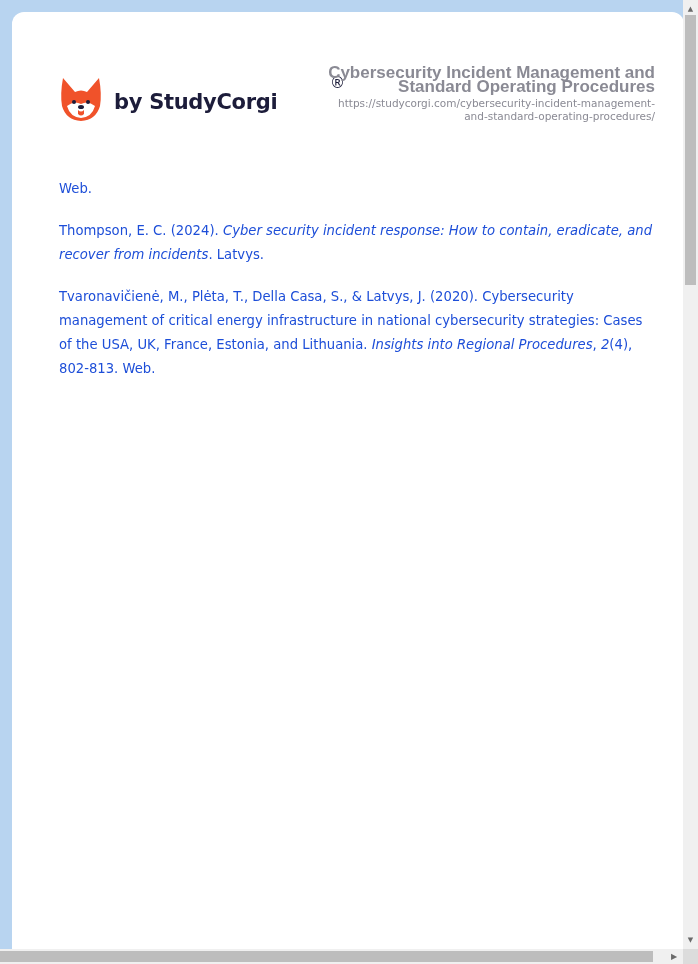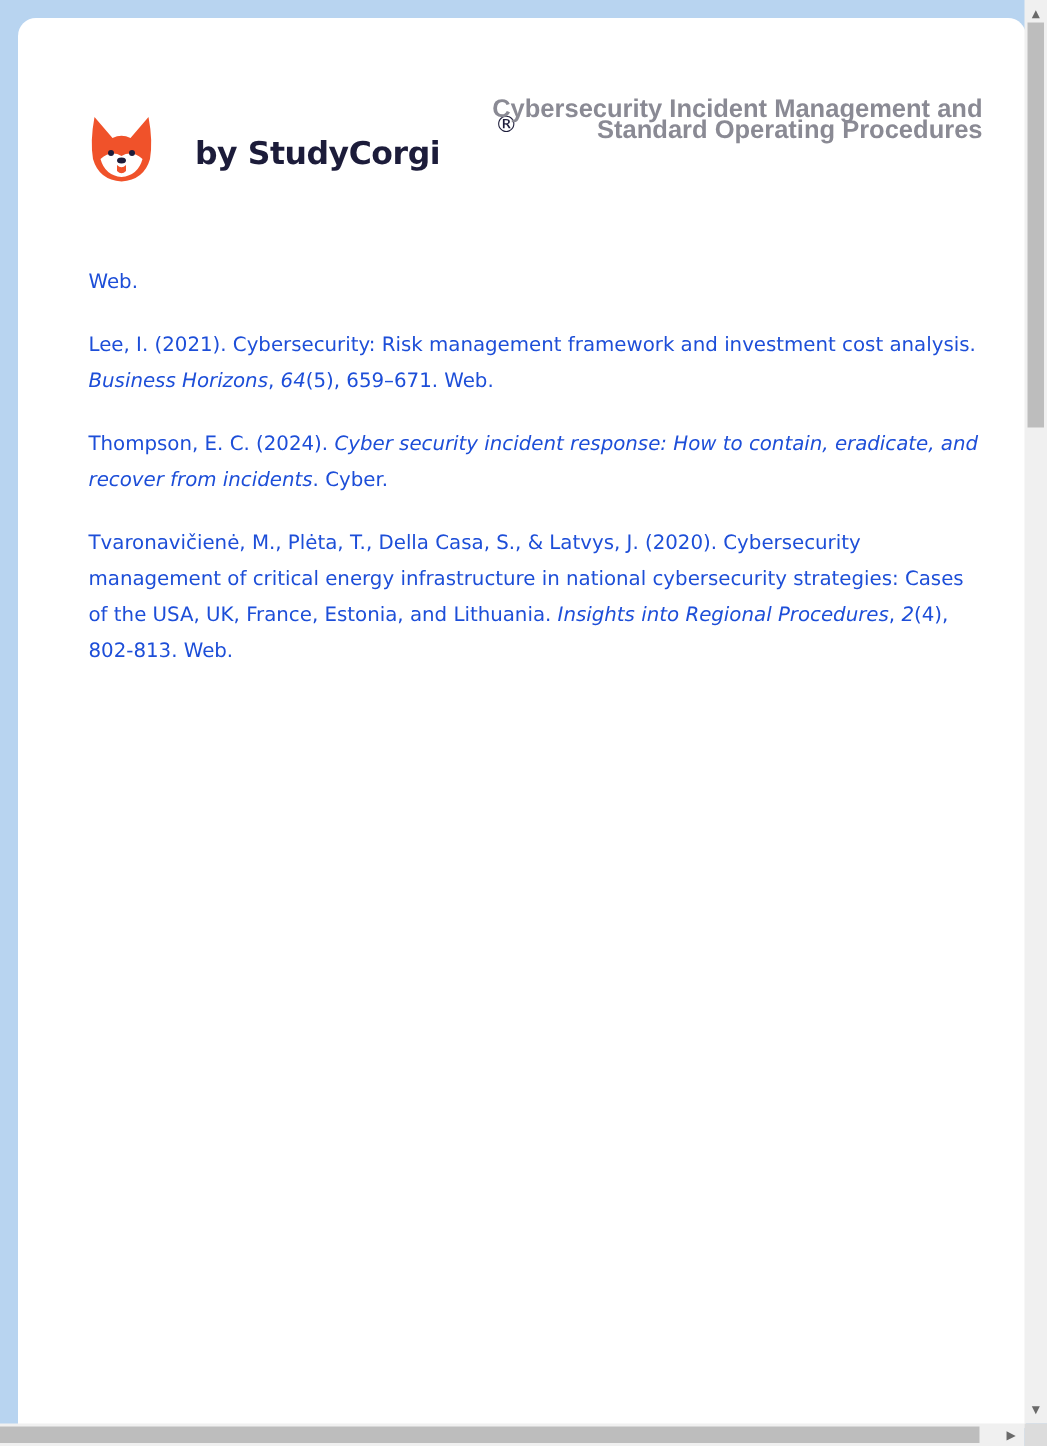--- a/index.html
+++ b/index.html
@@ -12,21 +12,21 @@
       position: absolute; left: 12px; top: 12px;
       width: 672px; height: 940px;
       background: #ffffff; border-radius: 12px 12px 0 0;
     }
     .logo {
       position: absolute; left: 48px; top: 64px;
       display: flex; align-items: center;
     }
     .logo svg { width: 42px; height: 46px; display: block; }
     .brand {
-      margin-left: 28px; margin-top: 6px;
+      margin-left: 12px; margin-top: 6px;
       font-family: "DejaVu Sans", sans-serif; font-weight: bold;
       font-size: 21px; color: #1c1c3a; letter-spacing: -0.3px;
     }
     .reg {
       position: absolute; left: 270px; top: -2px;
       font-size: 15px; color: #1c1c3a; font-weight: normal;
     }
     .doc-meta {
       position: absolute; right: 29px; top: 54px; width: 360px;
       text-align: right;
@@ -95,31 +95,32 @@
         <ellipse cx="21" cy="31" rx="3" ry="2" fill="#1c1c3a"></ellipse>
         <path d="M18 34 Q21 37 24 34 L24 38 Q21 41 18 38 Z" fill="#f0522a"></path>
       </svg>
     </span>
     <span class="brand">by StudyCorgi</span>
     <span class="reg">®</span>
   </div>
 
   <div class="doc-meta">
     <div class="doc-title">Cybersecurity Incident Management and Standard Operating Procedures</div>
+    <div class="doc-url">
+      <span>https://studycorgi.com/cybersecurity-incident-management-</span><br>
+      <span>and-standard-operating-procedures/</span>
+    </div>
   </div>
 
   <div class="content">
     <p>
       <span>Web.</span>
     </p>
     <p>
-      <span>Lee, I. (2021). Cybersecurity: Risk management framework and investment cost analysis. </span><em>Business Horizons</em><span>, </span><em>64</em><span>(5), 659–671. Web.</span>
-    </p>
-    <p>
-      <span>Thompson, E. C. (2024). </span><em>Cyber security incident response: How to contain, eradicate, and recover from incidents</em><span>. Cyber.</span>
+      <span>Thompson, E. C. (2024). </span><em>Cyber security incident response: How to contain, eradicate, and recover from incidents</em><span>. Latvys.</span>
     </p>
     <p>
       <span>Tvaronavičienė, M., Plėta, T., Della Casa, S., &amp; Latvys, J. (2020). Cybersecurity management of critical energy infrastructure in national cybersecurity strategies: Cases of the USA, UK, France, Estonia, and Lithuania. </span><em>Insights into Regional Procedures</em><span>, </span><em>2</em><span>(4), 802-813. Web.</span>
     </p>
   </div>
 </div>
 
 <div class="vscroll">
   <div class="up">▲</div>
   <div class="thumb"></div>

